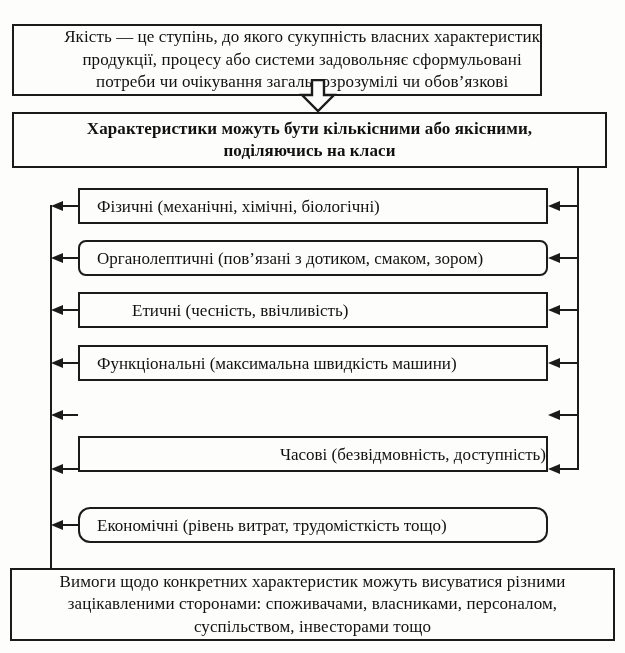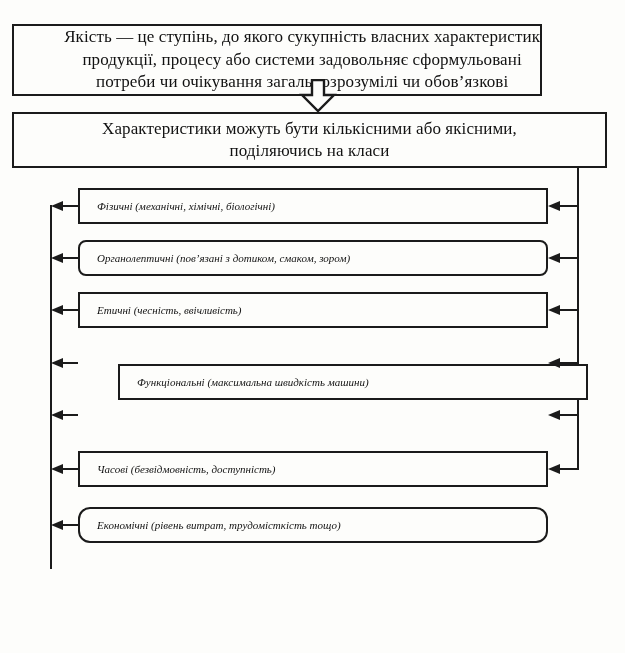--- a/index.html
+++ b/index.html
@@ -38,25 +38,24 @@
     left: 78px;
     width: 470px;
     height: 36px;
     border: 2px solid #1b1b1b;
     background: #fdfdfb;
     display: flex;
     align-items: center;
     justify-content: flex-start;
   }
   .cat-text {
-    font-size: 11px;
+    font-size: 17px;
     line-height: 1;
     padding-left: 17px;
     white-space: nowrap;
-    font-style: italic;
   }
   .vline {
     position: absolute;
     width: 2px;
     background: #1b1b1b;
   }
   .hline {
     position: absolute;
     height: 2px;
     background: #1b1b1b;
@@ -83,21 +82,21 @@
   <div class="box" style="left:12px; top:24px; width:530px; height:72px;justify-content:flex-end;">
     <div class="box-text">Якість — це ступінь, до якого сукупність власних характеристик
 продукції, процесу або системи задовольняє сформульовані
 потреби чи очікування загальнозрозумілі чи обов’язкові</div>
   </div>
 
   <svg id="down-arrow" width="38" height="34" viewBox="0 0 38 34">
     <path d="M13 1 H25 V16 H35 L19 32 L3 16 H13 Z" fill="#fdfdfb" stroke="#1b1b1b" stroke-width="2.4" stroke-linejoin="miter"></path>
   </svg>
 
-  <div class="box" style="left:12px; top:112px; width:595px; height:56px;">
+  <div class="box" style="left:12px; top:112px; width:595px; height:56px;font-weight:bold;">
     <div class="box-text">Характеристики можуть бути кількісними або якісними,
 поділяючись на класи</div>
   </div>
 
   <div class="vline" style="left:577px; top:166px; height:304px;"></div>
 
   <div class="vline" style="left:50px; top:205px; height:364px;"></div>
 
   <div class="cat-box" style="top:188px;">
     <div class="cat-text">Фізичні (механічні, хімічні, біологічні)</div>
@@ -108,49 +107,54 @@
   <div class="arrowhead-left" style="left:548px; top:201px;"></div>
 
   <div class="cat-box" style="top:240px;border-radius:8px;">
     <div class="cat-text">Органолептичні (пов’язані з дотиком, смаком, зором)</div>
   </div>
   <div class="hline" style="left:60px; top:257px; width:18px;"></div>
   <div class="arrowhead-left" style="left:51px; top:253px;"></div>
   <div class="hline" style="left:556px; top:257px; width:22px;"></div>
   <div class="arrowhead-left" style="left:548px; top:253px;"></div>
 
-  <div class="cat-box" style="top:292px;">
+  <div class="cat-box" style="top:292px;padding-left:35px;">
     <div class="cat-text">Етичні (чесність, ввічливість)</div>
   </div>
   <div class="hline" style="left:60px; top:309px; width:18px;"></div>
   <div class="arrowhead-left" style="left:51px; top:305px;"></div>
   <div class="hline" style="left:556px; top:309px; width:22px;"></div>
   <div class="arrowhead-left" style="left:548px; top:305px;"></div>
 
-  <div class="cat-box" style="top:364px;margin-left:40px;">
+  <div class="cat-box" style="top:345px;">
     <div class="cat-text">Функціональні (максимальна швидкість машини)</div>
   </div>
   <div class="hline" style="left:60px; top:362px; width:18px;"></div>
   <div class="arrowhead-left" style="left:51px; top:358px;"></div>
   <div class="hline" style="left:556px; top:362px; width:22px;"></div>
   <div class="arrowhead-left" style="left:548px; top:358px;"></div>
 
   <div class="hline" style="left:60px; top:414px; width:18px;"></div>
   <div class="arrowhead-left" style="left:51px; top:410px;"></div>
   <div class="hline" style="left:556px; top:414px; width:22px;"></div>
   <div class="arrowhead-left" style="left:548px; top:410px;"></div>
 
-  <div class="cat-box" style="top:451px;">
+  <div class="cat-box" style="top:436px;justify-content:flex-end;">
     <div class="cat-text">Часові (безвідмовність, доступність)</div>
   </div>
   <div class="hline" style="left:60px; top:468px; width:18px;"></div>
   <div class="arrowhead-left" style="left:51px; top:464px;"></div>
   <div class="hline" style="left:556px; top:468px; width:22px;"></div>
   <div class="arrowhead-left" style="left:548px; top:464px;"></div>
 
   <div class="cat-box" style="top:507px;border-radius:12px;">
     <div class="cat-text">Економічні (рівень витрат, трудомісткість тощо)</div>
   </div>
   <div class="hline" style="left:60px; top:524px; width:18px;"></div>
   <div class="arrowhead-left" style="left:51px; top:520px;"></div>
 
+  <div class="box" style="left:10px; top:568px; width:605px; height:73px;">
+    <div class="box-text">Вимоги щодо конкретних характеристик можуть висуватися різними
+зацікавленими сторонами: споживачами, власниками, персоналом,
+суспільством, інвесторами тощо</div>
+  </div>
 
 </div>
 
 </body></html>

